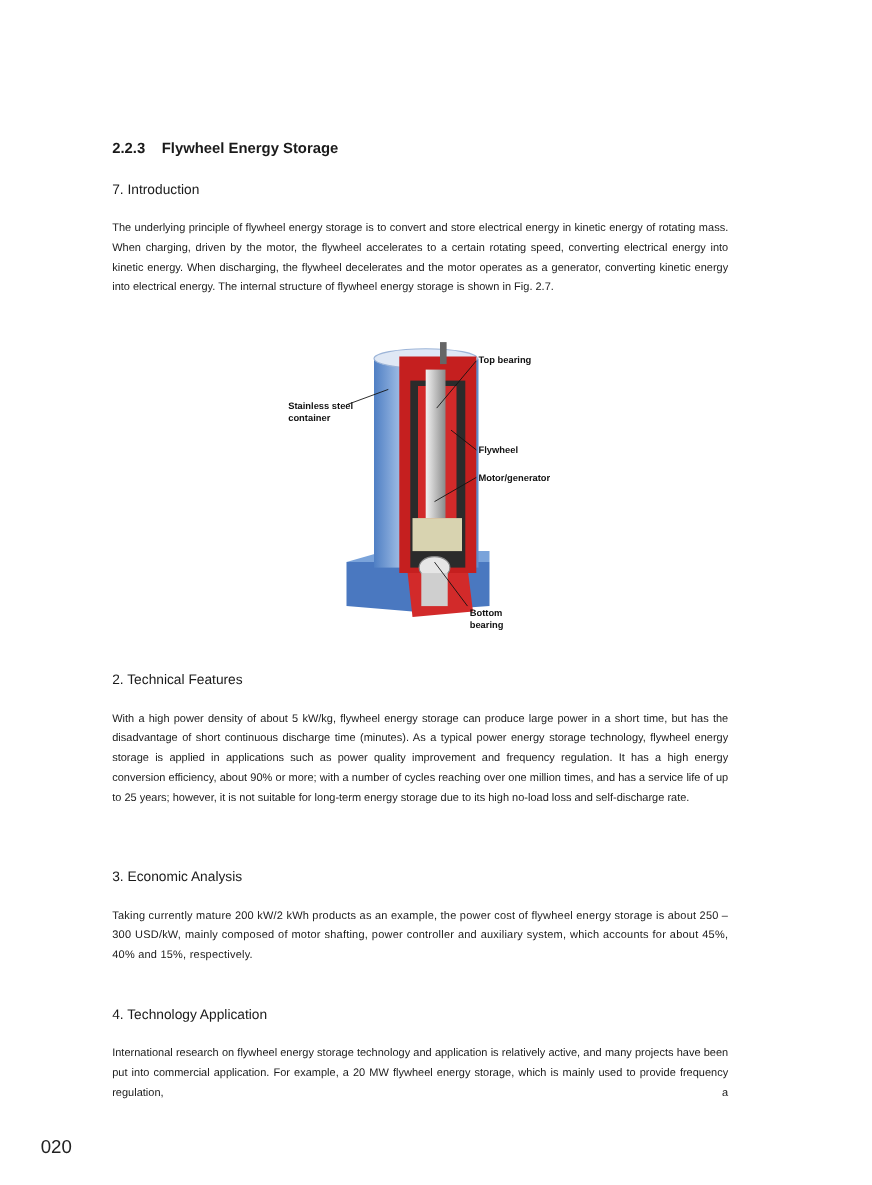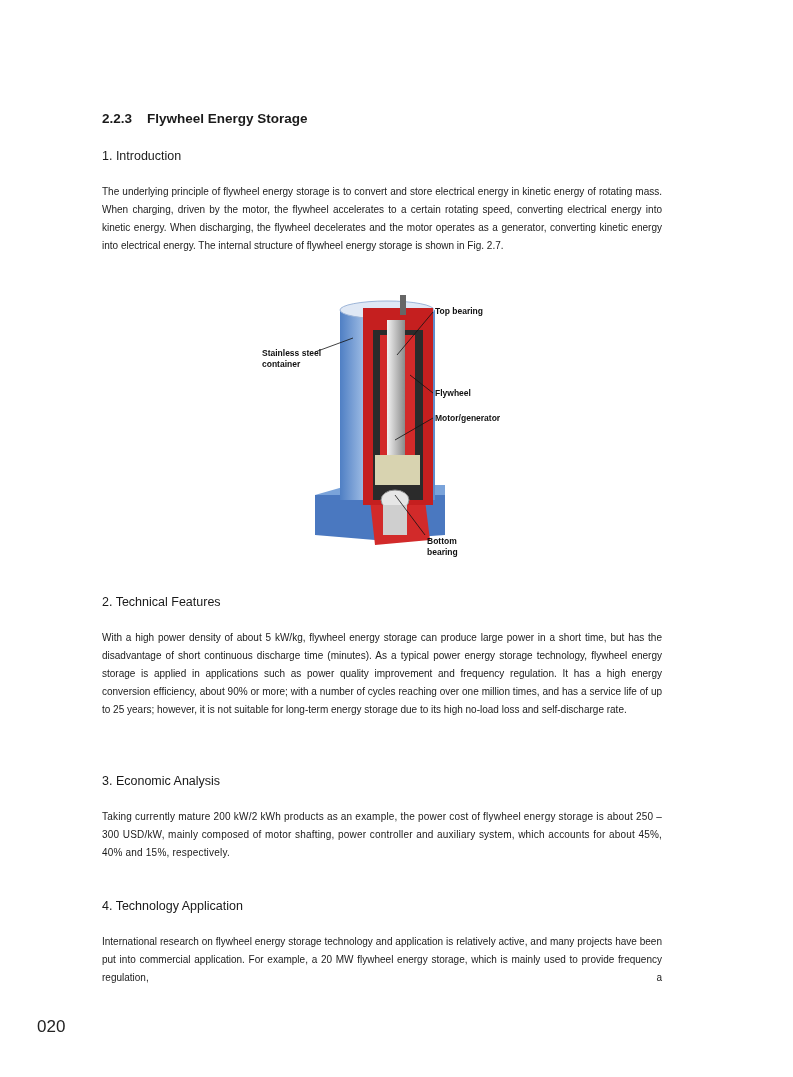--- a/index.html
+++ b/index.html
@@ -1,38 +1,38 @@
 <!DOCTYPE html>
 <html><head>
 <meta charset="utf-8">
 <style>
   html, body { margin:0; padding:0; background:#ffffff; }
   body { width:793px; height:1077px; position:relative; overflow:hidden;
          font-family:"Liberation Sans", sans-serif; color:#1a1a1a; }
-  .page { position:absolute; left:0; top:0; width:793px; height:756px; }
+  .page { position:absolute; left:0; top:16px; width:793px; height:756px; }
   .section-title { position:absolute; left:102px; top:111px; font-size:13.5px; font-weight:bold; white-space:nowrap; }
   .section-title .num { display:inline-block; width:45px; }
   .sub { position:absolute; left:102px; font-size:12.5px; white-space:nowrap; }
   .para { position:absolute; left:102px; width:560px; font-size:10px; line-height:18px; text-align:justify; }
   .fig { position:absolute; left:255px; top:290px; width:260px; height:270px; }
   .caption { position:absolute; left:168px; top:566px; font-size:10.5px; font-weight:bold; color:#2a7bbf; white-space:nowrap; }
   .caption .fignum { margin-right:10px; }
   .pagenum { position:absolute; left:37px; top:1017px; font-size:17px; color:#222; }
   .lbl { font-family:"Liberation Sans", sans-serif; font-size:8.5px; font-weight:bold; fill:#111; }
 </style>
 </head>
 <body>
 
 <div class="page">
 
   <div class="section-title">
     <span class="num">2.2.3</span><span>Flywheel Energy Storage</span>
   </div>
 
-  <div class="sub" style="top:149px;">1. Introduction</div>
+  <div class="sub" style="top:149px;">7. Introduction</div>
   <div class="para" style="top:183px;">The underlying principle of flywheel energy storage is to convert and store electrical energy in kinetic energy of rotating mass. When charging, driven by the motor, the flywheel accelerates to a certain rotating speed, converting electrical energy into kinetic energy. When discharging, the flywheel decelerates and the motor operates as a generator, converting kinetic energy into electrical energy. The internal structure of flywheel energy storage is shown in Fig. 2.7.</div>
 
   <div class="fig">
     <svg width="260" height="270" viewBox="0 0 260 270">
       <defs>
         <linearGradient id="shell" x1="0" x2="1">
           <stop offset="0" stop-color="#4f7fc4"></stop>
           <stop offset="0.35" stop-color="#bcd3f0"></stop>
           <stop offset="1" stop-color="#5d8ccc"></stop>
         </linearGradient>

